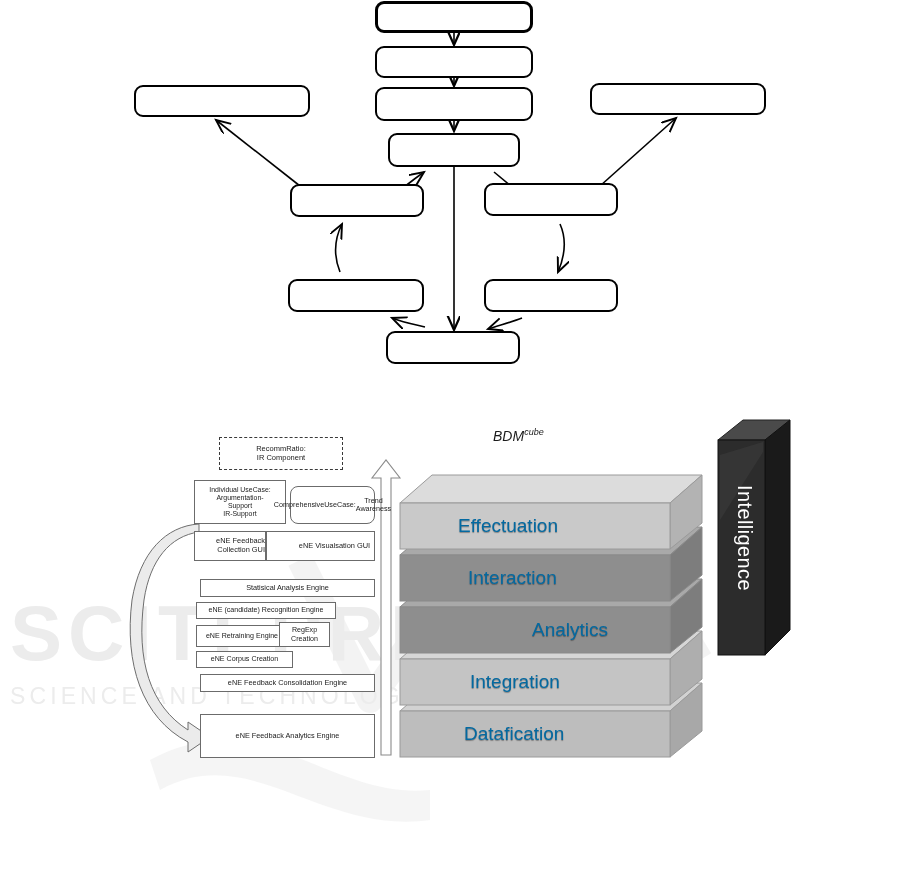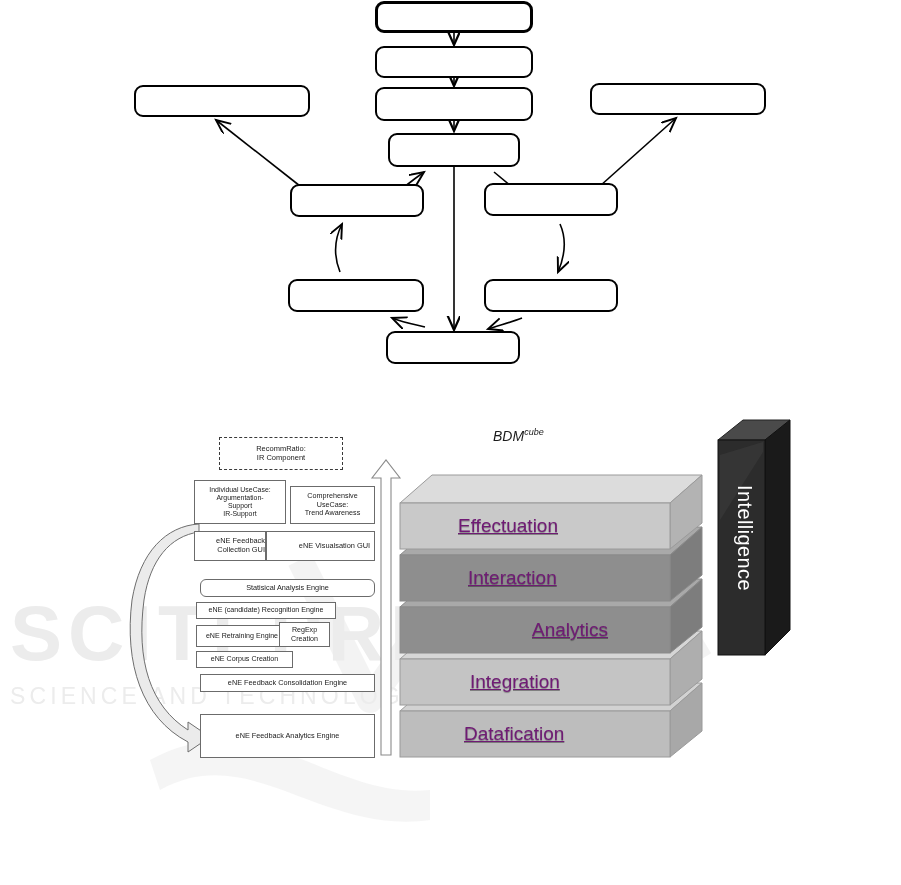--- a/index.html
+++ b/index.html
@@ -24,24 +24,23 @@
   
   .sbox{
     position:absolute;background:#ffffff;border:1px solid #6b6b6b;
     box-sizing:border-box;display:flex;align-items:center;justify-content:center;
     text-align:center;color:#1a1a1a;line-height:1.18;z-index:5;
   }
   .sbox.dashed{border:1.4px dashed #3a3a3a;}
 
   
   .cubelabel{
-    position:absolute;color:#701a75;z-index:6;
+    position:absolute;color:#0369a1;z-index:6;
     text-shadow:0 1px 1px rgba(0,0,0,.35);
     white-space:nowrap;
-    text-decoration:underline;
   }
   .intel-label{
     position:absolute;color:#ffffff;z-index:6;
     writing-mode:vertical-rl;
     font-size:20px;letter-spacing:.4px;white-space:nowrap;
   }
   .cube-title{position:absolute;z-index:6;color:#1b1b1b;font-size:14px;white-space:nowrap;font-style:italic;}
   .cube-title sup{font-size:9px;}
 </style>
 </head>
@@ -173,36 +172,36 @@
     <span>IR Component</span>
   </div>
 
   <div class="sbox" style="left:194px;top:480px;width:92px;height:44px;font-size:6.9px;flex-direction:column;">
     <span>Individual UseCase:</span>
     <span>Argumentation-</span>
     <span>Support</span>
     <span>IR-Support</span>
   </div>
 
-  <div class="sbox" style="left:290px;top:486px;width:85px;height:38px;font-size:7.2px;flex-direction:column;">
+  <div class="sbox" style="left:290px;top:486px;width:85px;height:38px;font-size:7.2px;flex-direction:row;border-radius:8px;">
     <span>Comprehensive</span>
     <span>UseCase:</span>
     <span>Trend Awareness</span>
   </div>
 
   <div class="sbox" style="left:194px;top:531px;width:72px;height:30px;font-size:7.4px;flex-direction:column;align-items:flex-end;">
     <span>eNE Feedback</span>
     <span>Collection GUI</span>
   </div>
 
   <div class="sbox" style="left:266px;top:531px;width:109px;height:30px;font-size:7.4px;padding-left:28px;">
     <span>eNE Visualsation GUI</span>
   </div>
 
-  <div class="sbox" style="left:200px;top:579px;width:175px;height:18px;font-size:7.3px;border-radius:6px;">
+  <div class="sbox" style="left:200px;top:579px;width:175px;height:18px;font-size:7.3px;">
     <span>Statisical Analysis Engine</span>
   </div>
 
   <div class="sbox" style="left:196px;top:602px;width:140px;height:17px;font-size:7.1px;">
     <span>eNE (candidate) Recognition Engine</span>
   </div>
 
   <div class="sbox" style="left:196px;top:625px;width:92px;height:22px;font-size:7.1px;">
     <span>eNE Retraining Engine</span>
   </div>

